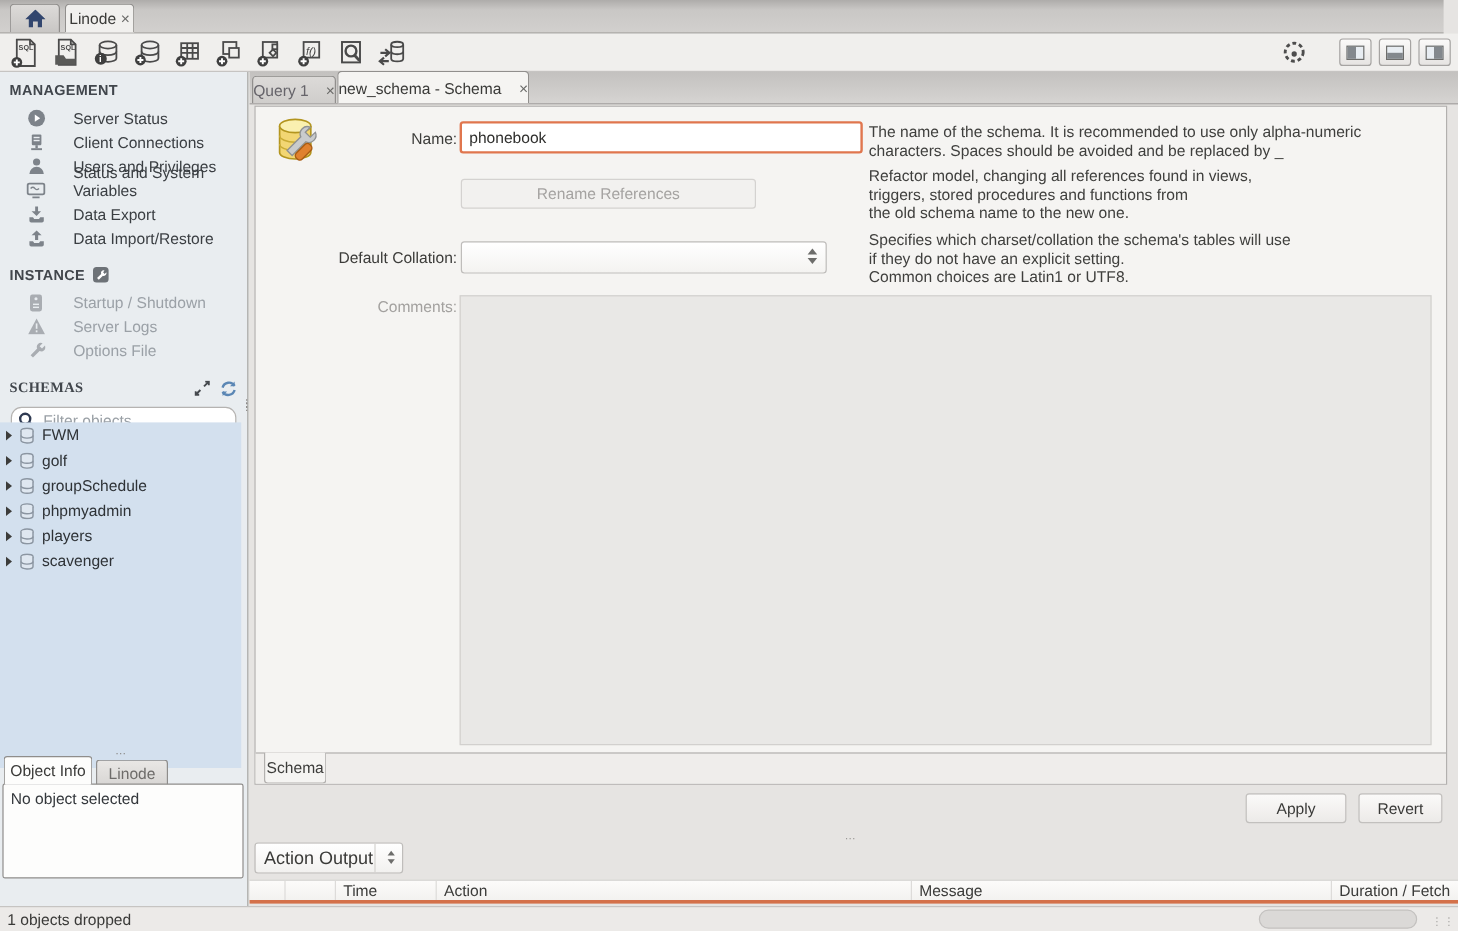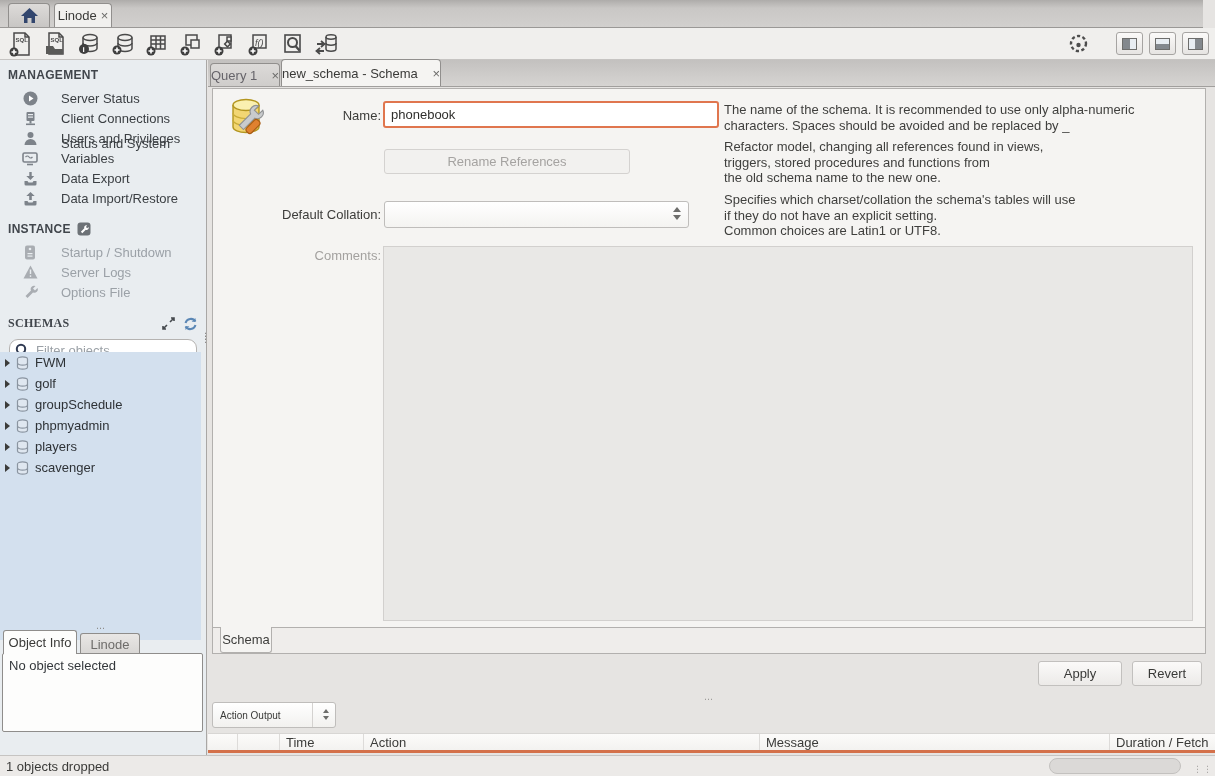--- a/index.html
+++ b/index.html
@@ -88,21 +88,21 @@
     border:1px solid #d2d0ce; }
   .bottom-tabstrip { position:absolute; left:0; right:0; bottom:0; height:26px; border-top:1px solid #b2b0ae; background:#efedeb; }
   .schema-tab { position:absolute; left:7px; top:-1px; width:52px; height:26px; background:#f5f4f2;
     border:1px solid #b2b0ae; border-top:none; border-radius:0 0 3px 3px; display:flex; align-items:center; justify-content:center; color:#3d3d3b; }
   .apply-btn { position:absolute; right:93px; top:601px; width:84px; height:25px; }
   .revert-btn { position:absolute; right:13px; top:601px; width:70px; height:25px; }
 
   
   .out-grip { position:absolute; left:496px; top:634px; color:#9a9896; font-size:9px; letter-spacing:1px; }
   .out-combo { position:absolute; left:4px; top:642px; width:124px; height:26px; border:1px solid #bfbdbb; border-radius:3px;
-    background:linear-gradient(#ffffff,#f2f1ef); display:flex; align-items:center; padding-left:7px; font-size:10px; color:#3a3a38; }
+    background:linear-gradient(#ffffff,#f2f1ef); display:flex; align-items:center; padding-left:7px; font-size:15px; color:#3a3a38; }
   .out-combo .sep { position:absolute; right:22px; top:0; bottom:0; width:1px; background:#d4d2d0; }
   .grid-head { position:absolute; left:0px; right:0; top:673px; height:20px; display:flex;
     background:linear-gradient(#fcfbfa,#f3f2f0); border-top:1px solid #d8d6d4; border-bottom:3px solid #d4714a; font-size:13px; color:#3b3b39; }
   .gh-cell { display:flex; align-items:center; padding-left:6px; border-right:1px solid #dddbd9; overflow:hidden; white-space:nowrap; }
 
   
   .statusbar { position:absolute; left:0; right:0; bottom:0; height:21px; background:#eceae8;
     border-top:1px solid #c6c4c2; display:flex; align-items:center; padding-left:6px; color:#3a3a38; }
   .hscroll-thumb { position:absolute; right:34px; top:2px; width:132px; height:16px; background:#dbd9d7;
     border:1px solid #c3c1bf; border-radius:8px; }

